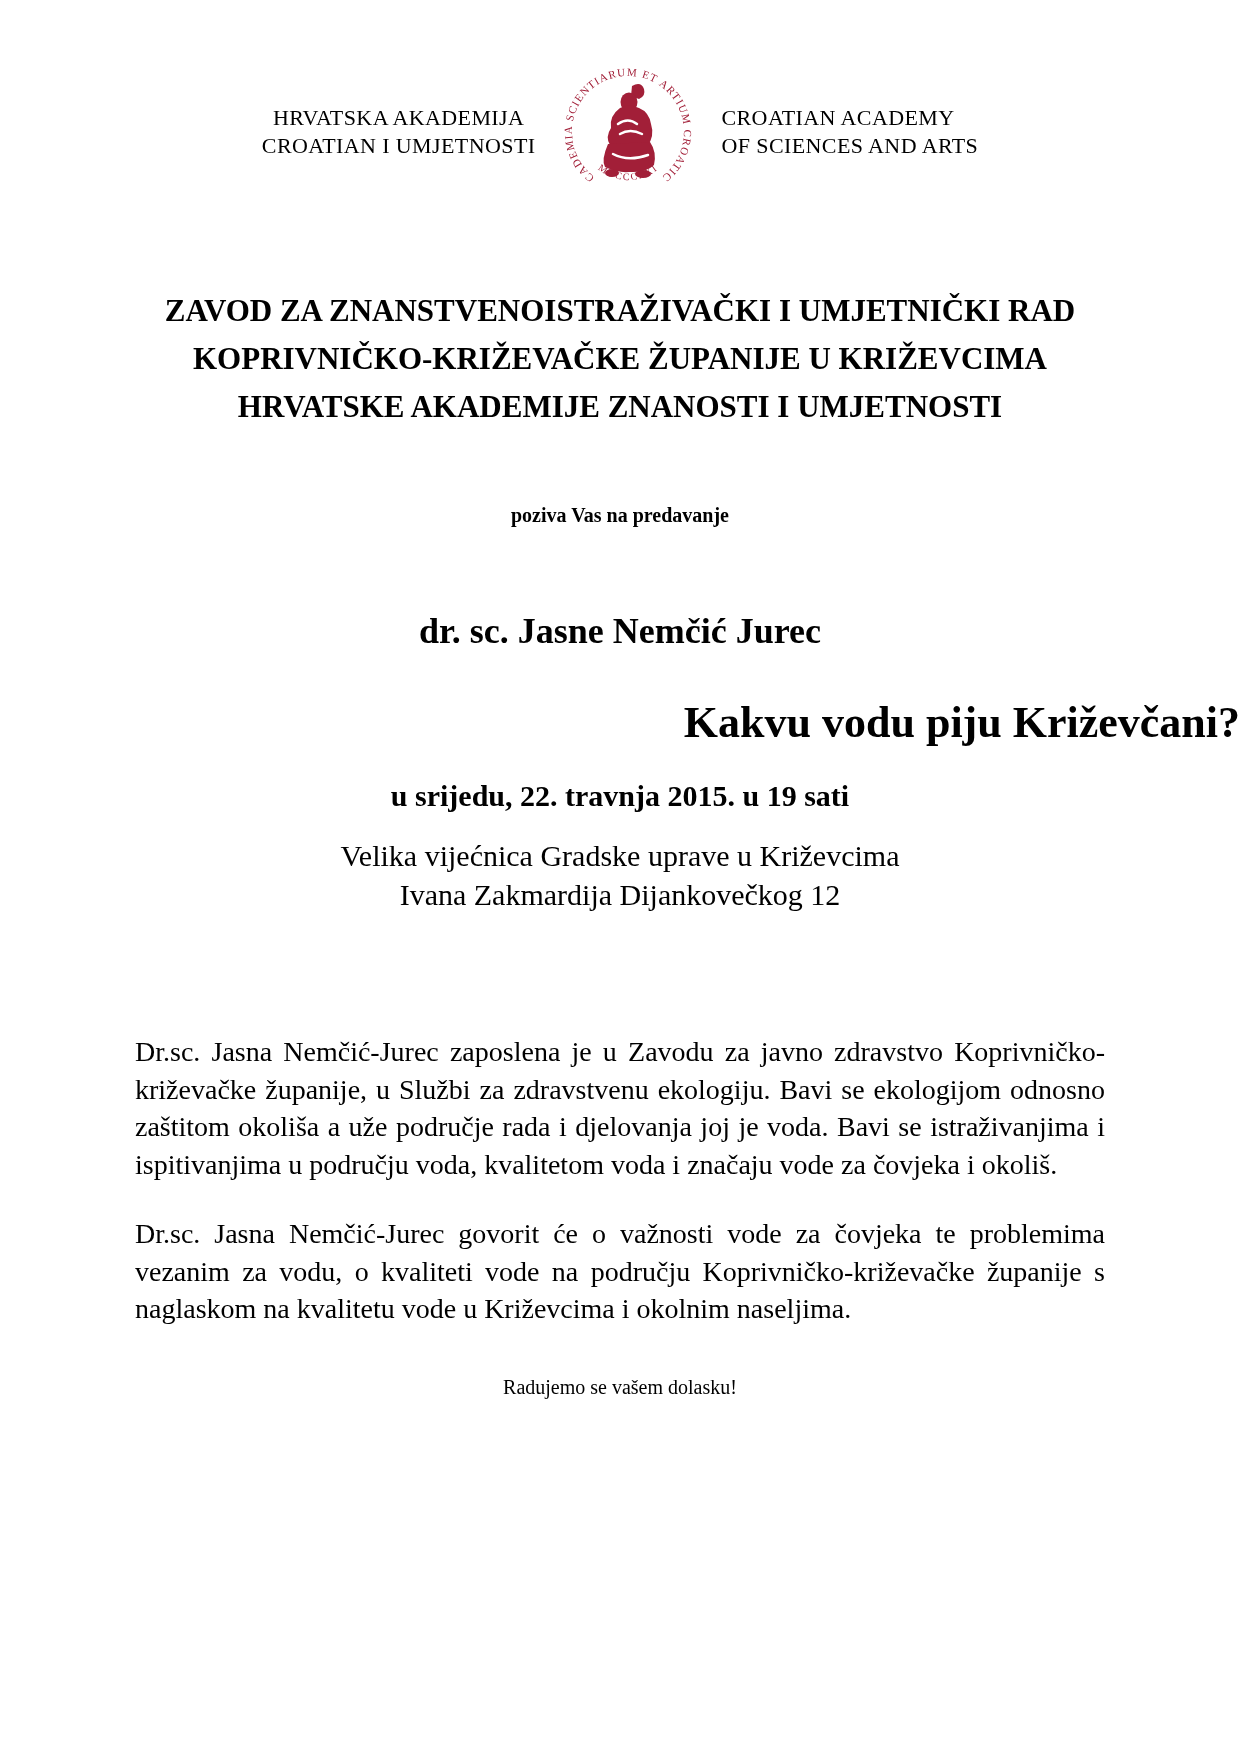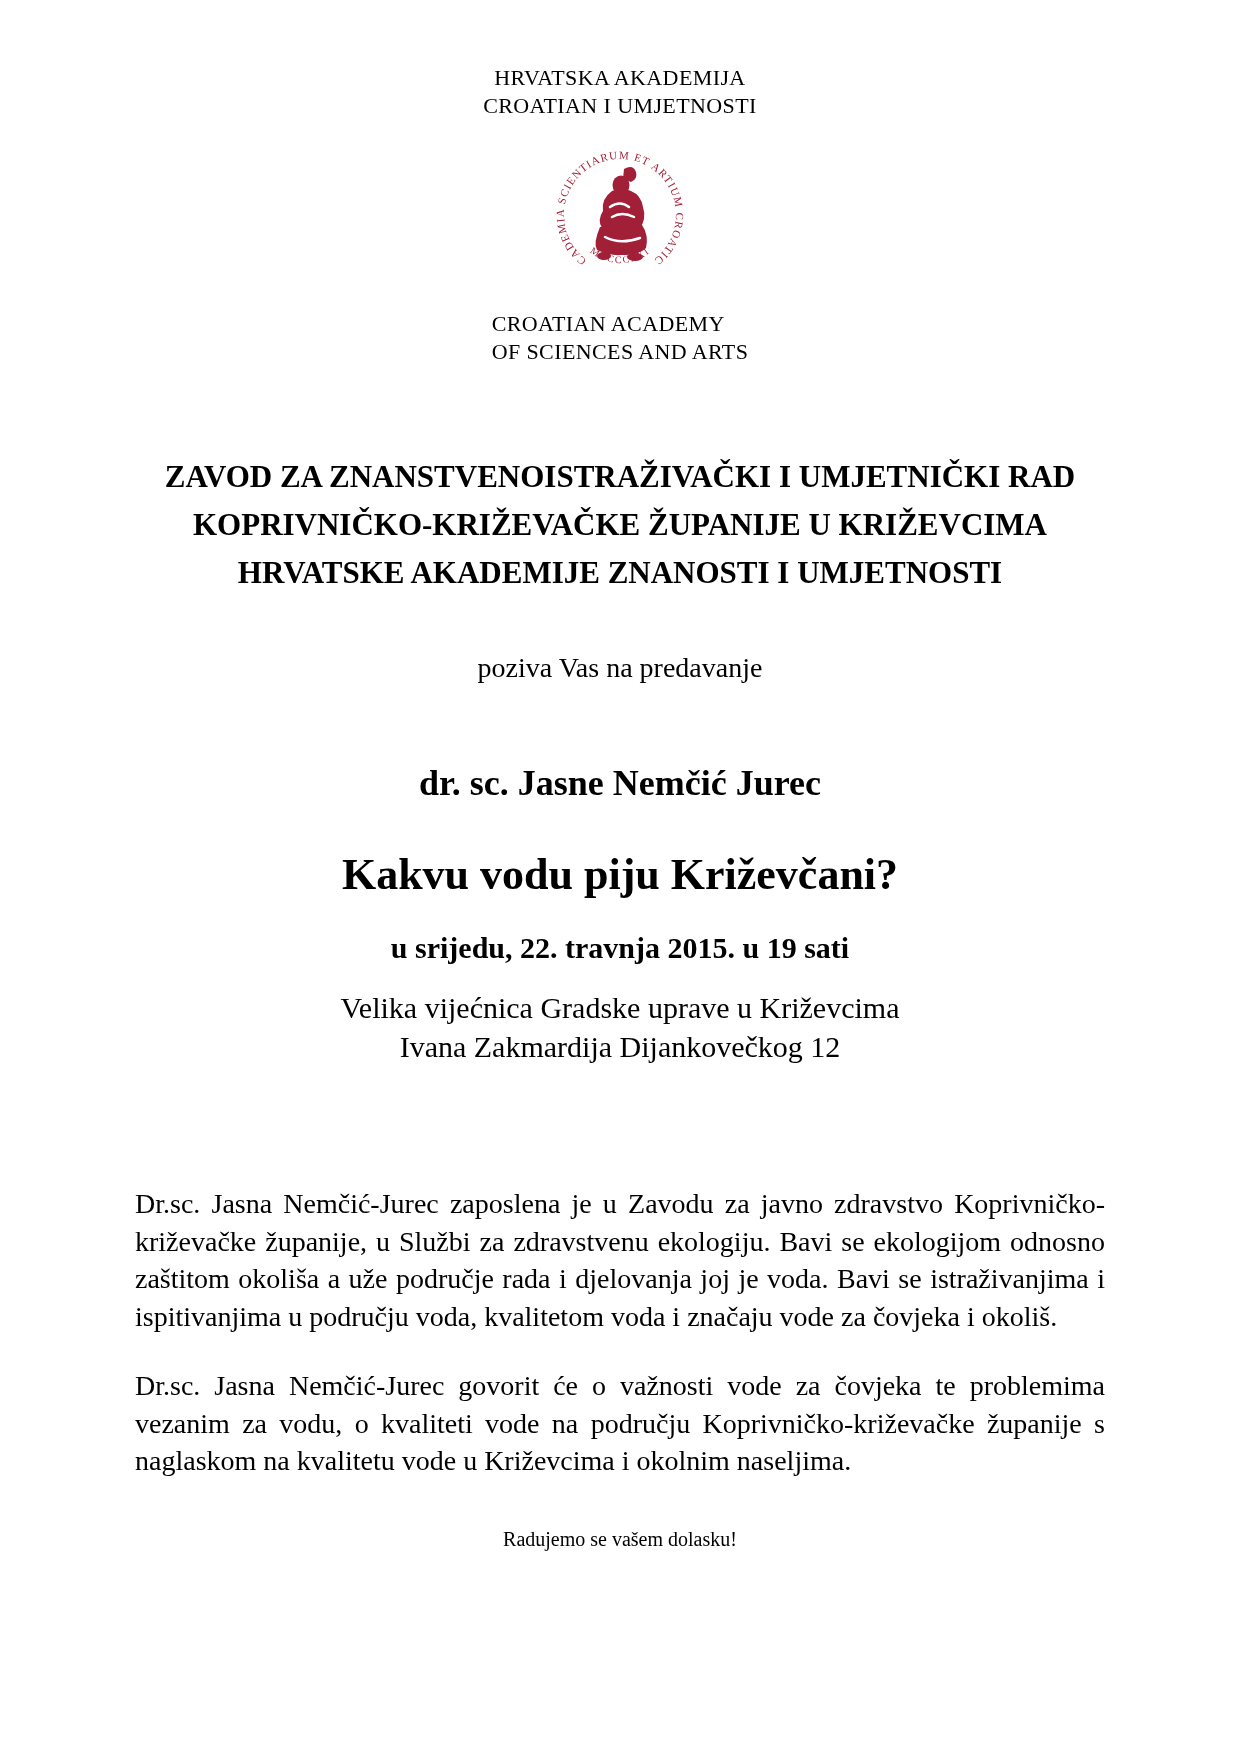--- a/index.html
+++ b/index.html
@@ -14,42 +14,41 @@
     font-family: "Liberation Serif", "DejaVu Serif", serif;
     overflow: hidden;
   }
   
   .header {
     display: flex;
     justify-content: center;
     align-items: center;
     gap: 27px;
     padding-top: 64px;
-    flex-direction: column;
   }
   .org-name {
     font-size: 22px;
     line-height: 28px;
     letter-spacing: 0.4px;
     white-space: nowrap;
   }
   .org-left  { text-align: center; }
   .org-right { text-align: left; }
   .seal { width: 132px; height: 136px; flex: 0 0 auto; }
   
   .center { text-align: center; }
   .dept {
     margin-top: 87px;
     font-weight: bold;
     font-size: 31px;
     line-height: 48px;
   }
-  .invite   { margin-top: 54px; font-size: 28px; line-height: 33px; }
+  .invite   { margin-top: 68px; font-size: 20px; line-height: 33px; font-weight: bold; }
   .speaker  { margin-top: 78px;  font-weight: bold; font-size: 36px; line-height: 42px; }
-  .lecture-title { margin-top: 45px; font-weight: bold; font-size: 44px; line-height: 52px; }
+  .lecture-title { margin-top: 45px; font-weight: bold; font-size: 44px; line-height: 52px; text-align: right; }
   .datetime { margin-top: 29px; font-weight: bold; font-size: 30px; line-height: 35px; }
   .venue    { margin-top: 23px; font-size: 30px; line-height: 39px; }
   
   .body-text {
     margin-left: 135px;
     margin-right: 135px;
     font-size: 28px;
     line-height: 37.5px;
     text-align: justify;
     text-justify: inter-word;

